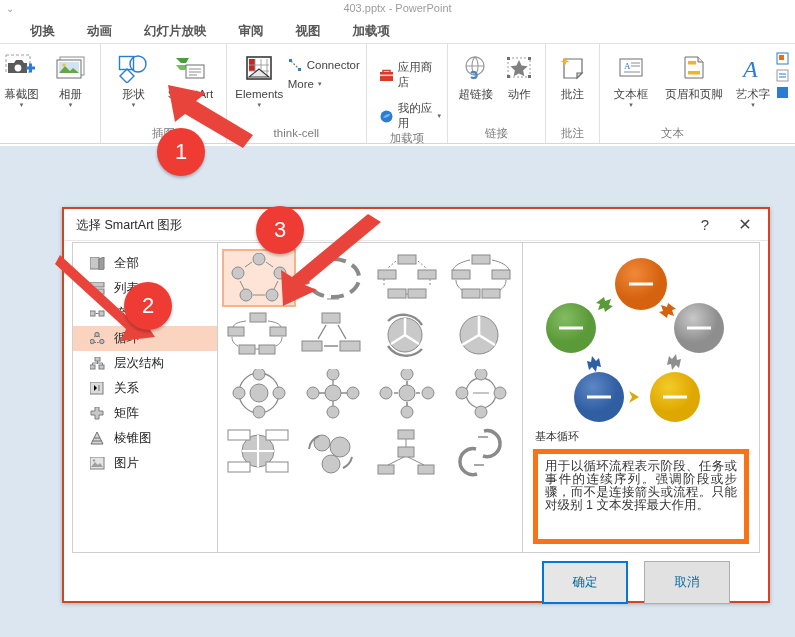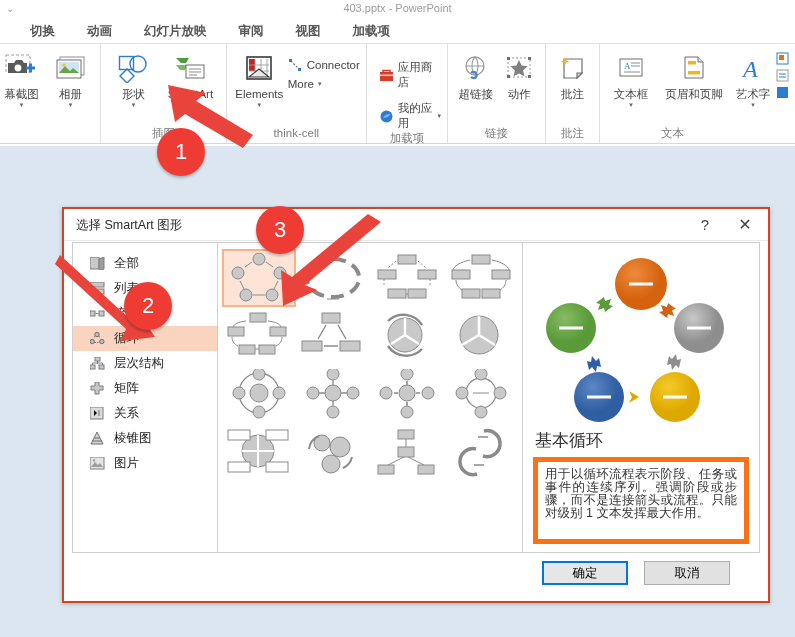--- a/index.html
+++ b/index.html
@@ -90,30 +90,30 @@
   .cat-item.sel { background:#fbd4c0; }
   .cat-item .ic { width:17px; height:15px; display:flex; align-items:center; justify-content:center;}
 
   .gallery { flex:1; position:relative; background:#fff; border-right:1px solid #cfcfcf; overflow:hidden;}
   .grid { display:grid; grid-template-columns:repeat(4, 1fr); padding:6px 4px; }
   .cell { height:58px; display:flex; align-items:center; justify-content:center; }
   .cell.sel { background:#fde4d6; outline:2px solid #f7b28a; outline-offset:-2px; }
 
   .preview { width:236px; background:#fff; display:flex; flex-direction:column; padding:6px 10px 8px 10px;}
   .preview .art { height:178px; position:relative; }
-  .preview .pvtitle { font-size:17px; color:#333; margin:2px 0 5px 2px;}
+  .preview .pvtitle { font-size:11px; color:#333; margin:2px 0 5px 2px;}
   .preview .pvdesc {
     border:5px solid #f97316; flex:1; padding:6px 7px; font-size:12.5px; color:#333;
     line-height:13px; text-align:justify;
   }
 
   .dlg-foot { position:absolute; left:0; right:0; bottom:0; height:48px; }
   .btn {
-    position:absolute; top:8px; width:86px; height:24px;
-    font-size:12.5px; color:#000000; background:#e1e1e1; border:1px solid #adadad;
+    position:absolute; top:8px; width:86px; height:43px;
+    font-size:12.5px; color:#0369a1; background:#e1e1e1; border:1px solid #adadad;
     display:flex; align-items:center; justify-content:center;
   }
   .btn.primary { right:140px; background:#e6e6e6; border:2px solid #0078d7; }
   .btn.cancel { right:38px; }
 
   
   .anno { position:absolute; pointer-events:none; }
   .circ {
     position:absolute; border-radius:50%; background:#ee3b33; color:#fff;
     display:flex; align-items:center; justify-content:center;
@@ -428,33 +428,33 @@
                 <rect x="0" y="8" width="5" height="4" fill="#c8c8c8" stroke="#7d7d7d"></rect>
                 <rect x="9" y="8" width="5" height="4" fill="#c8c8c8" stroke="#7d7d7d"></rect>
                 <path d="M7.5 4v3M2.5 8V6h10v2" fill="none" stroke="#7d7d7d"></path>
               </svg>
             </span>
             <span>层次结构</span>
           </div>
           <div class="cat-item">
             <span class="ic">
               <svg width="15" height="13">
-                <path d="M5 0h4v4h4v4H9v4H5V8H1V4h4z" fill="#c8c8c8" stroke="#7d7d7d"></path>
-              </svg>
-            </span>
-            <span>矩阵</span>
-          </div>
-          <div class="cat-item">
-            <span class="ic">
-              <svg width="15" height="13">
                 <rect x="0" y="0" width="13" height="12" fill="#dcdcdc" stroke="#7d7d7d"></rect>
                 <path d="M4 3l3 3-3 3M9 3v6" stroke="#6f6f6f"></path>
               </svg>
             </span>
             <span>关系</span>
+          </div>
+          <div class="cat-item">
+            <span class="ic">
+              <svg width="15" height="13">
+                <path d="M5 0h4v4h4v4H9v4H5V8H1V4h4z" fill="#c8c8c8" stroke="#7d7d7d"></path>
+              </svg>
+            </span>
+            <span>矩阵</span>
           </div>
           <div class="cat-item">
             <span class="ic">
               <svg width="15" height="13">
                 <path d="M7 0l6 12H1z" fill="#d4d4d4" stroke="#6f6f6f"></path>
                 <path d="M4 6h6M2.5 9h9" stroke="#6f6f6f"></path>
               </svg>
             </span>
             <span>棱锥图</span>
           </div>

